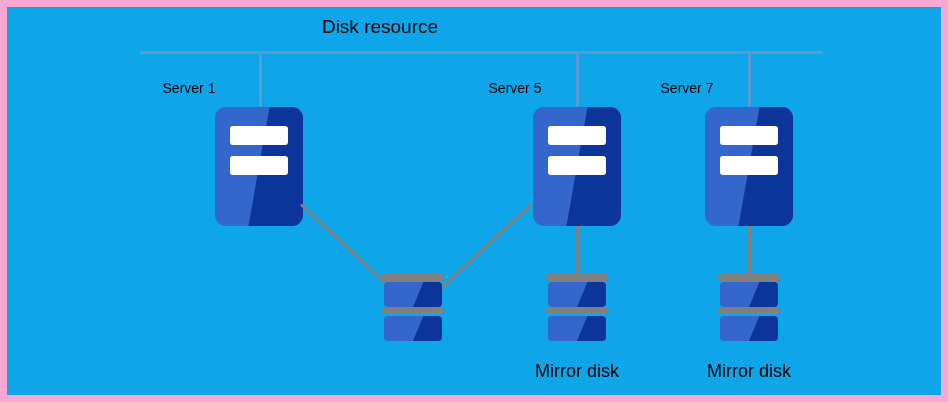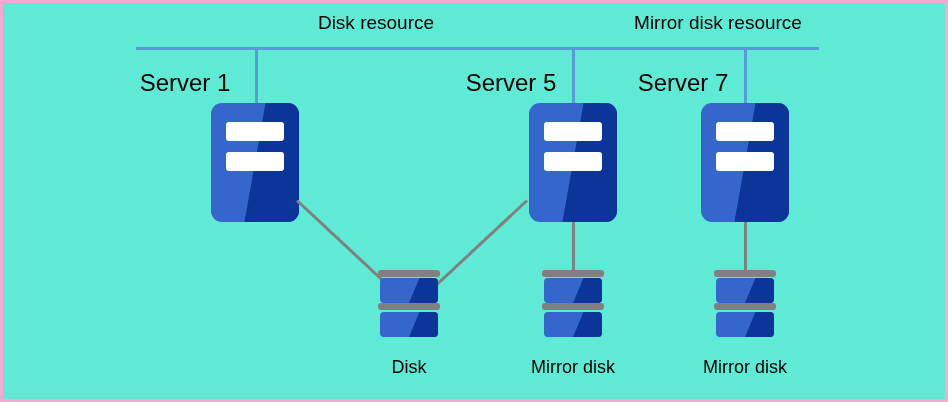--- a/index.html
+++ b/index.html
@@ -4,40 +4,40 @@
 <style>
   html, body {
     margin: 0;
     padding: 0;
     background: #ffffff;
   }
   #canvas {
     position: relative;
     width: 948px;
     height: 402px;
-    background: #5eead4;
-    border: 3px solid #f9a8d4;
+    background: #0ea5e9;
+    border: 7px solid #f9a8d4;
     box-sizing: border-box;
     overflow: hidden;
     font-family: "Liberation Sans", sans-serif;
   }
   .lbl {
     position: absolute;
     color: #000000;
     font-family: "Liberation Sans", sans-serif;
     white-space: nowrap;
     text-align: center;
   }
   .res-title {
     font-size: 19px;
     top: 9px;
   }
   .srv-label {
-    font-size: 24px;
-    top: 66px;
+    font-size: 14px;
+    top: 73px;
   }
   .disk-label {
     font-size: 18px;
     top: 354px;
   }
 
   
   .hbus {
     position: absolute;
     height: 3px;
@@ -120,21 +120,20 @@
     transform-origin: 0 50%;
   }
 </style>
 </head>
 <body>
 
 <div id="canvas">
 
   <div class="lbl res-title" style="left:253px; width:240px;">Disk resource</div>
 
-  <div class="lbl res-title" style="left:570px; width:290px;">Mirror disk resource</div>
 
   <div class="hbus" style="left:133px; top:44px; width:448px;"></div>
 
   <div class="hbus" style="left:570px; top:44px; width:246px;"></div>
 
   <div class="vdrop" style="left:252px; top:44px; height:58px;"></div>
   <div class="vdrop" style="left:569px; top:44px; height:58px;"></div>
   <div class="vdrop" style="left:741px; top:44px; height:58px;"></div>
 
   <div class="lbl srv-label" style="left:122px; width:120px;">Server 1</div>
@@ -170,21 +169,20 @@
   <div class="disk" style="left:375px; top:267px;">
     <div class="rail rail-top"></div>
     <div class="plate plate-top">
       <div class="dark"></div>
     </div>
     <div class="rail rail-mid"></div>
     <div class="plate plate-bot">
       <div class="dark"></div>
     </div>
   </div>
-  <div class="lbl disk-label" style="left:346px; width:120px;">Disk</div>
 
   <div class="disk" style="left:539px; top:267px;">
     <div class="rail rail-top"></div>
     <div class="plate plate-top">
       <div class="dark"></div>
     </div>
     <div class="rail rail-mid"></div>
     <div class="plate plate-bot">
       <div class="dark"></div>
     </div>

